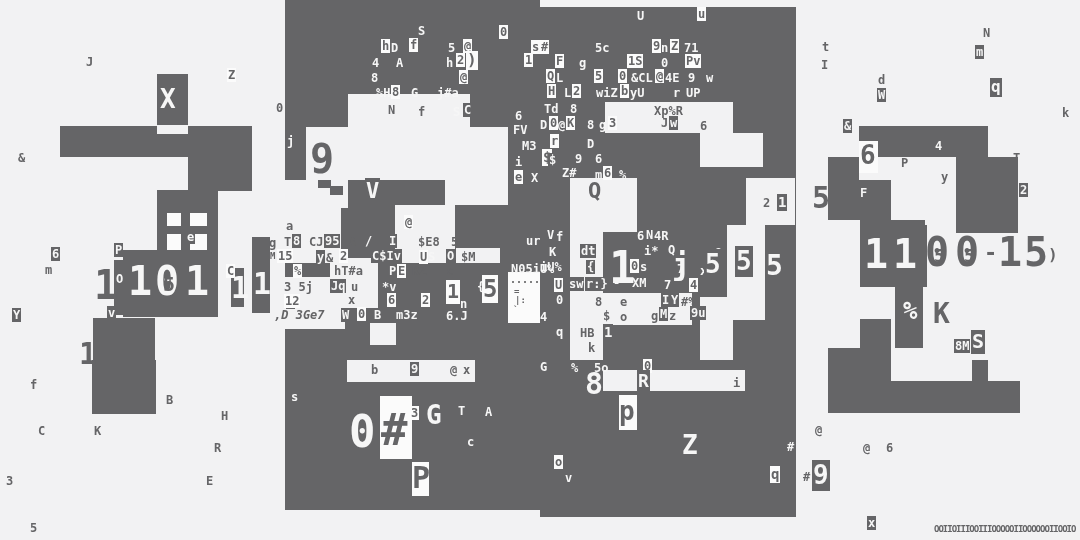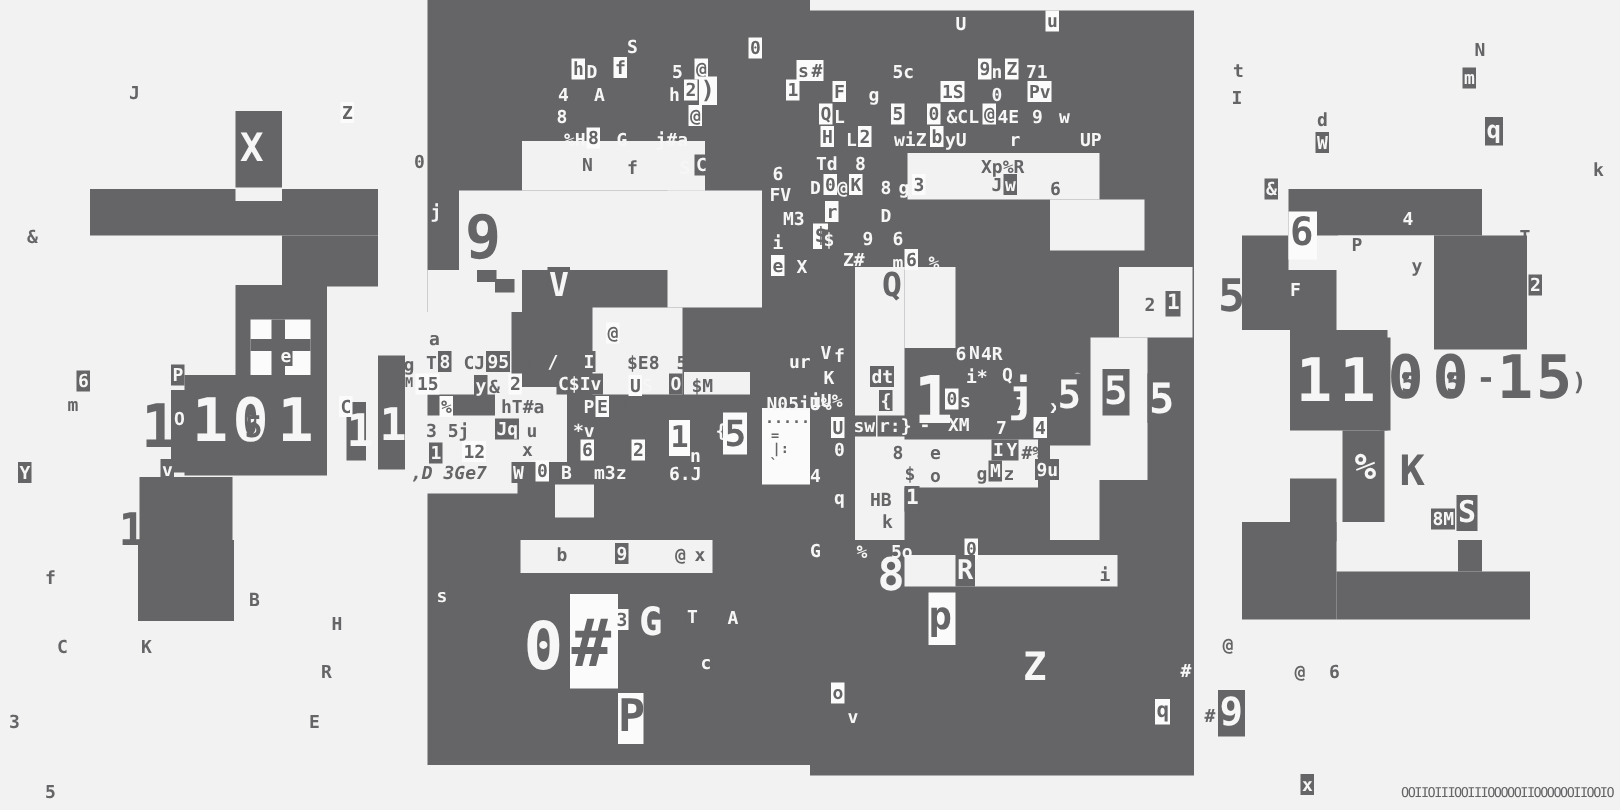--- a/index.html
+++ b/index.html
@@ -22,21 +22,21 @@
     font-family:"DejaVu Sans Mono", monospace;
     font-size:12px;
     line-height:1.18;
     white-space:pre;
     font-weight:bold;
   }
   .g.d{color:#656567;}
   .g.w{color:#f6f6f6;}
   .g.dc{color:#656567;background:#fbfbfb;padding:0 1px;}
   .g.wc{color:#f6f6f6;background:#656567;padding:0 1px;}
-  .g.bc{color:#656567;font-size:9px;letter-spacing:-1px;font-weight:normal;}
+  .g.bc{color:#656567;font-size:9px;letter-spacing:-1px;font-weight:bold;}
 </style>
 </head>
 <body>
 
 <div id="canvas" style="background: rgb(242, 242, 243);">
     <div class="rect dark" style="left: 285px; top: 0px; width: 255px; height: 510px;"></div>
     <div class="rect dark" style="left: 540px; top: 0px; width: 256px; height: 517px;"></div>
     <div class="rect light" style="left: 540px; top: 0px; width: 257px; height: 7px;"></div>
     <div class="rect light" style="left: 348px; top: 94px; width: 122px; height: 33px;"></div>
     <div class="rect light" style="left: 306px; top: 127px; width: 164px; height: 53px;"></div>
@@ -168,21 +168,21 @@
     <span class="g w" style="left: 665px; top: 71px;">4E</span>
     <span class="g w" style="left: 688px; top: 71px;">9</span>
     <span class="g w" style="left: 706px; top: 71px;">w</span>
     <span class="g dc" style="left: 547px; top: 84px;">H</span>
     <span class="g w" style="left: 564px; top: 86px;">L</span>
     <span class="g dc" style="left: 572px; top: 84px;">2</span>
     <span class="g w" style="left: 596px; top: 86px;">wiZ</span>
     <span class="g dc" style="left: 620px; top: 84px;">b</span>
     <span class="g w" style="left: 630px; top: 86px;">yU</span>
     <span class="g w" style="left: 673px; top: 86px;">r</span>
-    <span class="g w" style="left: 686px; top: 86px; margin-left: 34px;">UP</span>
+    <span class="g w" style="left: 686px; top: 86px;">UP</span>
     <span class="g w" style="left: 544px; top: 102px;">Td</span>
     <span class="g w" style="left: 570px; top: 102px;">8</span>
     <span class="g d" style="left: 654px; top: 104px;">Xp%R</span>
     <span class="g w" style="left: 540px; top: 118px;">D</span>
     <span class="g dc" style="left: 549px; top: 116px;">0</span>
     <span class="g w" style="left: 558px; top: 118px;">@</span>
     <span class="g dc" style="left: 566px; top: 116px;">K</span>
     <span class="g w" style="left: 587px; top: 118px;">8</span>
     <span class="g w" style="left: 599px; top: 118px;">g</span>
     <span class="g dc" style="left: 608px; top: 116px;">3</span>
@@ -249,21 +249,21 @@
     <span class="g d" style="left: 514px; top: 286px; font-size: 9px;">=</span>
     <span class="g d" style="left: 515px; top: 295px; font-size: 9px;">|:</span>
     <span class="g d" style="left: 513px; top: 305px; font-size: 9px;">`</span>
     <span class="g dc" style="left: 554px; top: 278px;">U</span>
     <span class="g w" style="left: 556px; top: 293px;">0</span>
     <span class="g wc" style="left: 568px; top: 277px;">sw</span>
     <span class="g wc" style="left: 585px; top: 277px;">r:}</span>
     <span class="g d" style="left: 595px; top: 295px;">8</span>
     <span class="g d" style="left: 620px; top: 295px;">e</span>
     <span class="g wc" style="left: 286px; top: 295px;">1</span>
-    <span class="g dc" style="left: 308px; top: 294px;">12</span>
+    <span class="g dc" style="left: 284px; top: 294px;">12</span>
     <span class="g d" style="left: 348px; top: 293px;">x</span>
     <span class="g dc" style="left: 387px; top: 293px;">6</span>
     <span class="g dc" style="left: 421px; top: 293px;">2</span>
     <span class="g w" style="left: 460px; top: 297px;">n</span>
     <span class="g d" style="left: 274px; top: 308px; font-style: italic;">,D 3Ge7</span>
     <span class="g wc" style="left: 341px; top: 308px;">W</span>
     <span class="g dc" style="left: 357px; top: 307px;">0</span>
     <span class="g wc" style="left: 373px; top: 308px;">B</span>
     <span class="g w" style="left: 396px; top: 308px;">m3z</span>
     <span class="g w" style="left: 446px; top: 309px;">6.J</span>

